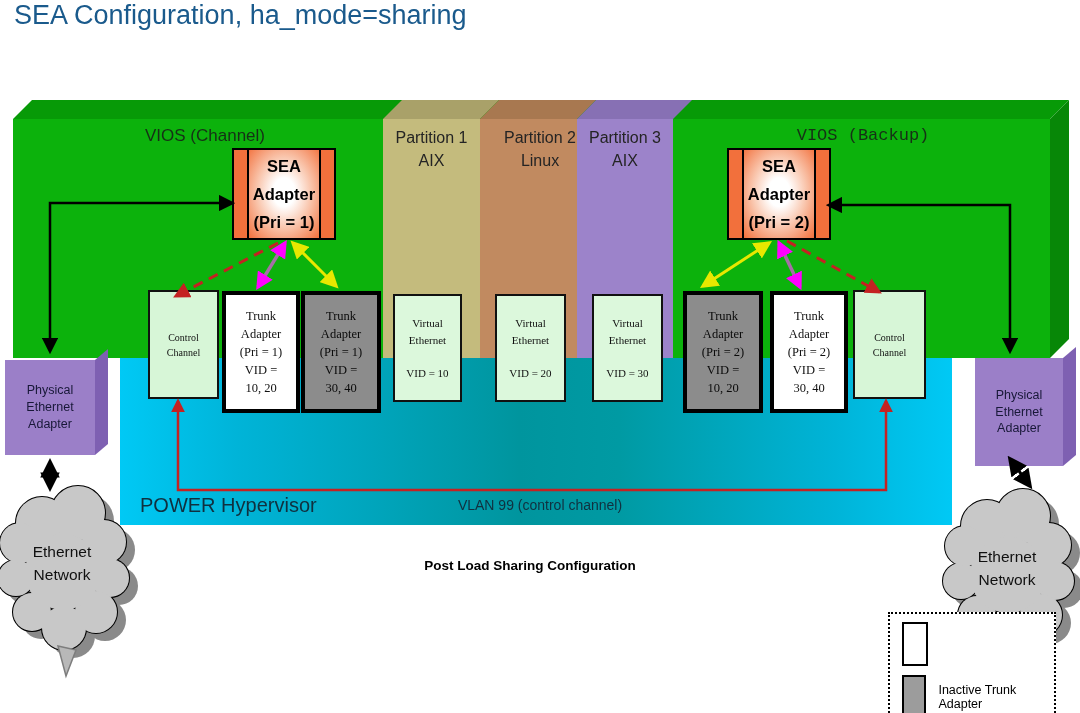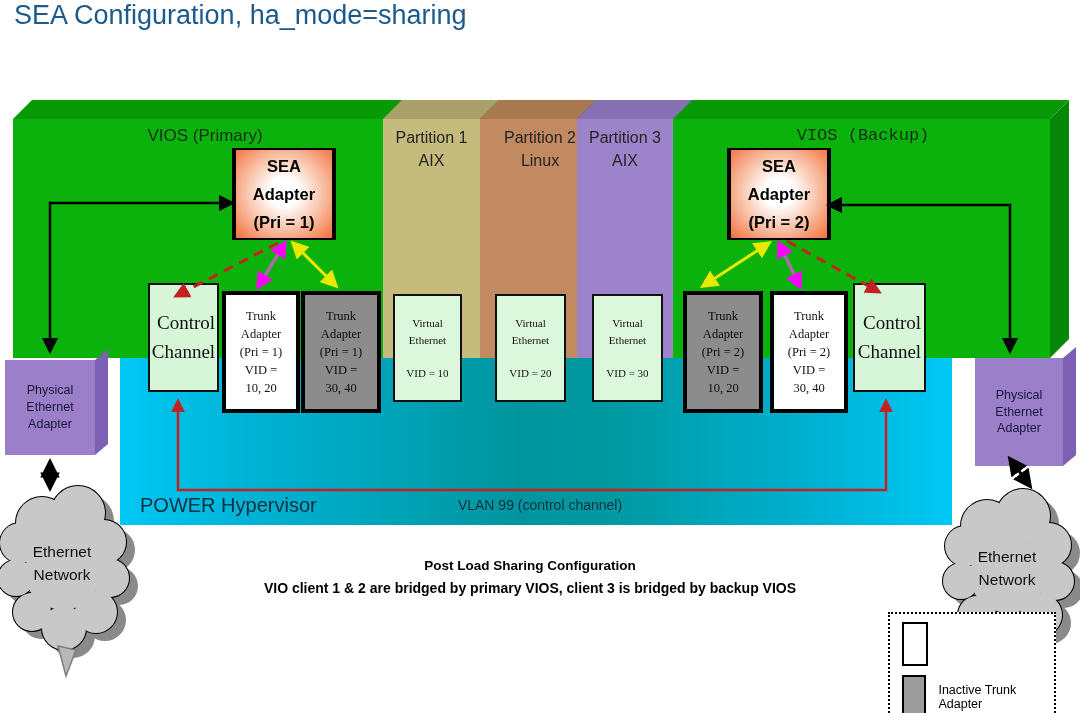--- a/index.html
+++ b/index.html
@@ -26,32 +26,32 @@
   #hyp{left:120px;top:358px;width:832px;height:167px;z-index:1;
        background:linear-gradient(90deg,#00C9F5 0%,#00B4D8 14%,#00959E 48%,#009AA3 60%,#00B4D8 86%,#00C9F5 100%);}
   #hyp-label{left:140px;top:494px;font-size:20px;color:#10303F;z-index:7;}
   #vlan-label{left:400px;top:497px;width:280px;text-align:center;font-size:14px;color:#10303F;z-index:7;}
 
   .zone-label{top:126px;text-align:center;font-size:17px;color:#163016;z-index:3;}
   .part-label{top:126px;text-align:center;font-size:16px;color:#242424;z-index:3;
               white-space:pre-line;line-height:1.45;}
 
   
-  .sea{top:148px;width:100px;height:88px;border:2px solid #000;display:flex;z-index:5;background:#F2703C;flex-direction:column;}
+  .sea{top:148px;width:100px;height:88px;border:2px solid #000;display:flex;z-index:5;background:#F2703C;}
   .sea .bar{width:13px;background:#F2703C;}
   .sea .mid{flex:1;border-left:2px solid #000;border-right:2px solid #000;
             background:radial-gradient(ellipse at 50% 48%,#FFFFFF 22%,#F9C5AC 55%,#F2703C 100%);
             display:flex;align-items:center;justify-content:center;text-align:center;
             font-weight:bold;font-size:16.5px;line-height:1.7;white-space:pre-line;color:#000;}
   #sea-left{left:232px;}  #sea-right{left:727px;}
 
   
   .box{display:flex;align-items:center;justify-content:center;text-align:center;
        white-space:pre-line;font-family:"Liberation Serif",serif;color:#111;z-index:5;}
-  .ctl{top:283px;height:105px;background:#D7F6D7;border:2px solid #111;font-size:19px;line-height:1.5;text-align:right;}
+  .ctl{top:290px;height:105px;background:#D7F6D7;border:2px solid #111;font-size:10px;line-height:1.5;}
   #ctl-left{left:148px;width:67px;}  #ctl-right{left:853px;width:69px;}
   .trunk{top:291px;height:114px;border:4px solid #000;font-size:12.5px;line-height:1.45;}
   .trunk.active{background:#FFFFFF;}  .trunk.inactive{background:#8C8C8C;color:#0A0A0A;}
   #trunk-p1a{left:222px;width:70px;}  #trunk-p1b{left:301px;width:72px;}
   #trunk-p2a{left:683px;width:72px;}  #trunk-p2b{left:770px;width:70px;}
   .ve{top:294px;height:104px;background:#DCF8DC;border:2px solid #111;font-size:11px;line-height:1.5;}
   #ve10{left:393px;width:65px;}  #ve20{left:495px;width:67px;}  #ve30{left:592px;width:67px;}
 
   
   .phys{background:#9B7FC8;display:flex;align-items:center;justify-content:center;text-align:center;
@@ -93,21 +93,21 @@
 
   <div class="abs part-top" id="p1t"></div>
   <div class="abs part-top" id="p2t"></div>
   <div class="abs part-top" id="p3t"></div>
   <div class="abs part" id="p1"></div>
   <div class="abs part" id="p2"></div>
   <div class="abs part" id="p3"></div>
 
   <div class="abs" id="hyp"></div>
 
-  <div class="abs zone-label" style="left:100px;width:210px;">VIOS (Primary)</div>
+  <div class="abs zone-label" style="left:100px;width:210px;">VIOS (Channel)</div>
   <div class="abs zone-label" style="left:758px;width:210px;font-family:Liberation Mono, monospace;">VIOS (Backup)</div>
   <div class="abs part-label" style="left:383px;width:97px;">Partition 1
 AIX</div>
   <div class="abs part-label" style="left:480px;width:120px;">Partition 2
 Linux</div>
   <div class="abs part-label" style="left:577px;width:96px;">Partition 3
 AIX</div>
 
   <div class="abs sea" id="sea-left">
     <div class="bar"></div>
@@ -284,21 +284,20 @@
     <path d="M779,243 L800,287" fill="none" stroke="#A66FA6" stroke-width="3.5" marker-start="url(#ah-mag)" marker-end="url(#ah-mag)"></path>
     <path d="M787,241 L879,292" fill="none" stroke="#C42222" stroke-width="3" stroke-dasharray="10 7" marker-end="url(#ah-red)"></path>
 
     <path d="M178,401 V490 H886 V401" fill="none" stroke="#C42222" stroke-width="2.5" marker-start="url(#ah-red)" marker-end="url(#ah-red)"></path>
   </svg>
 
   <div class="abs cloud-label" id="cloud-label-left">Ethernet Network</div>
   <div class="abs cloud-label" id="cloud-label-right">Ethernet Network</div>
 
   <div class="abs" id="cap1">Post Load Sharing Configuration</div>
-  <div class="abs" id="cap2">VIO client 1 &amp; 2 are bridged by primary VIOS, client 3 is bridged by backup VIOS</div>
 
   <div class="abs" id="legend">
     <div class="leg-row" id="leg-active">
       <div class="leg-swatch"></div>
     </div>
     <div class="leg-row" id="leg-inactive">
       <div class="leg-swatch"></div>
       <div class="leg-label">Inactive Trunk Adapter</div>
     </div>
   </div>

